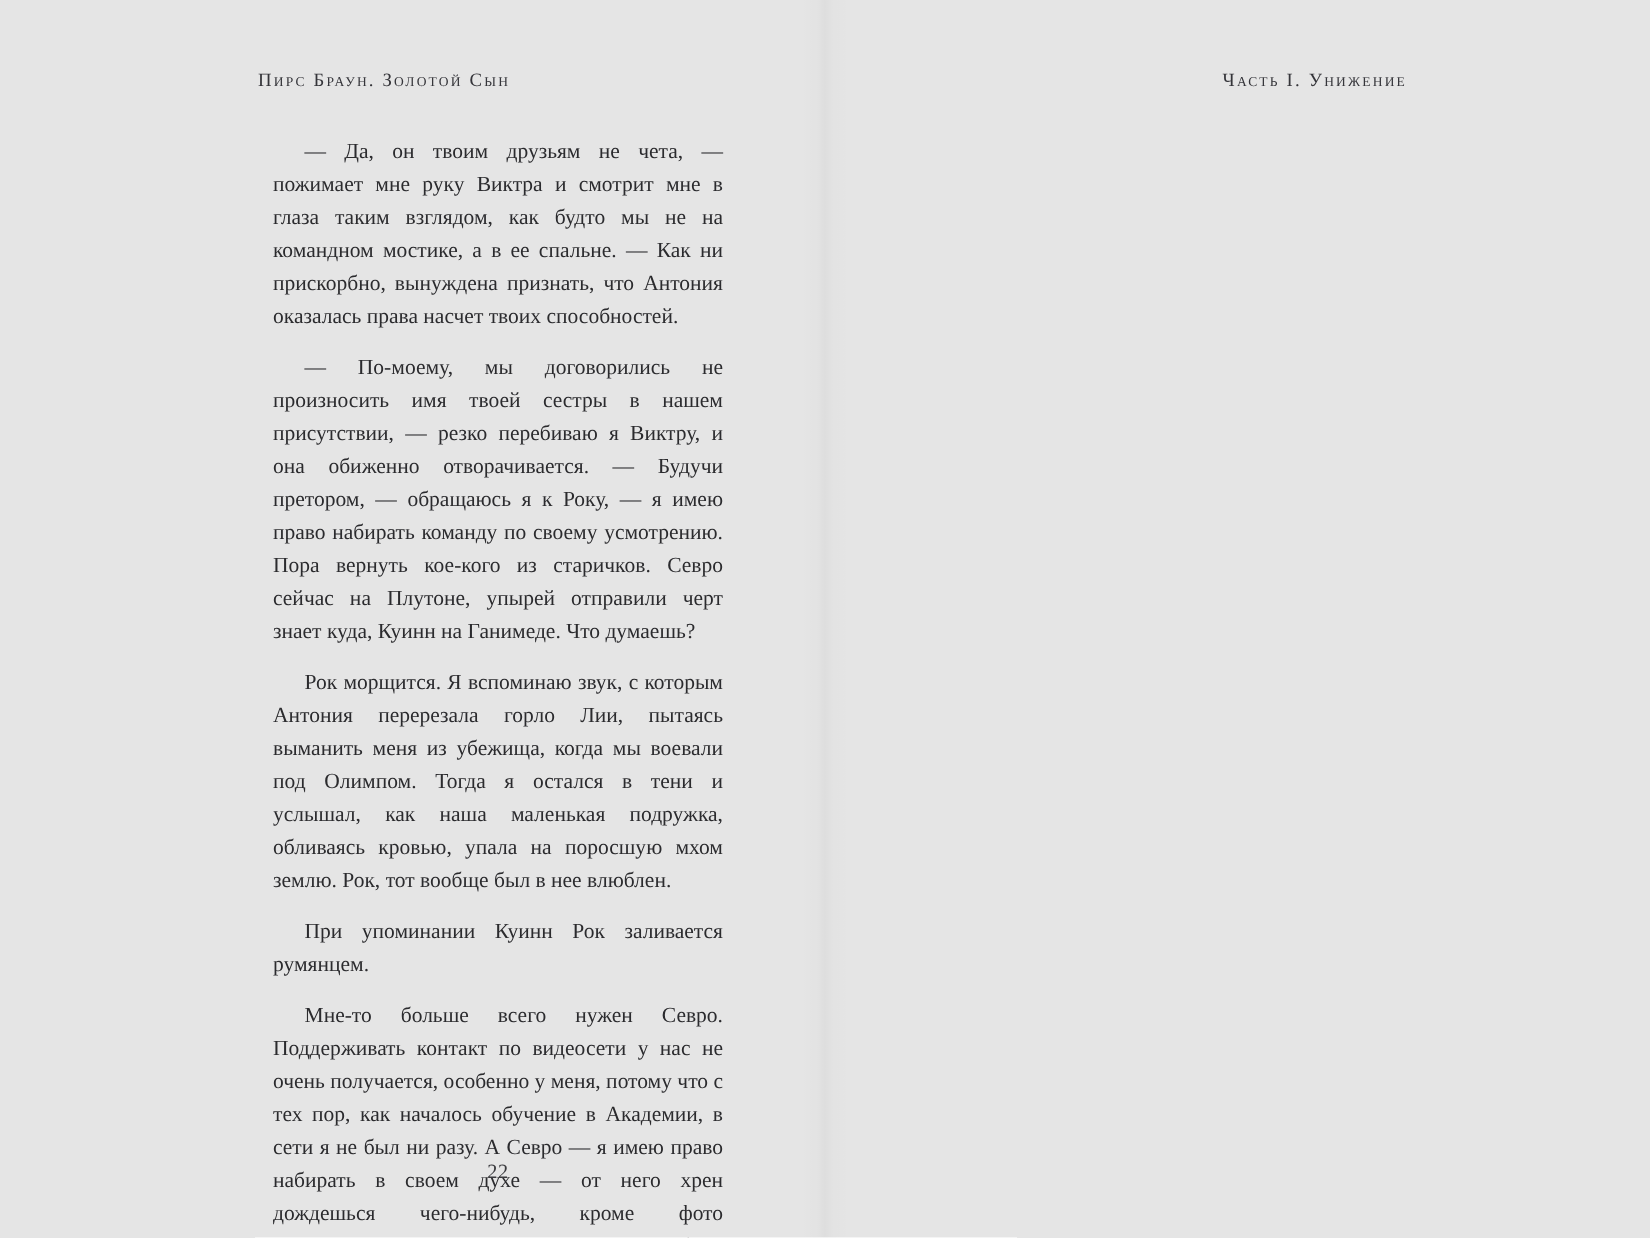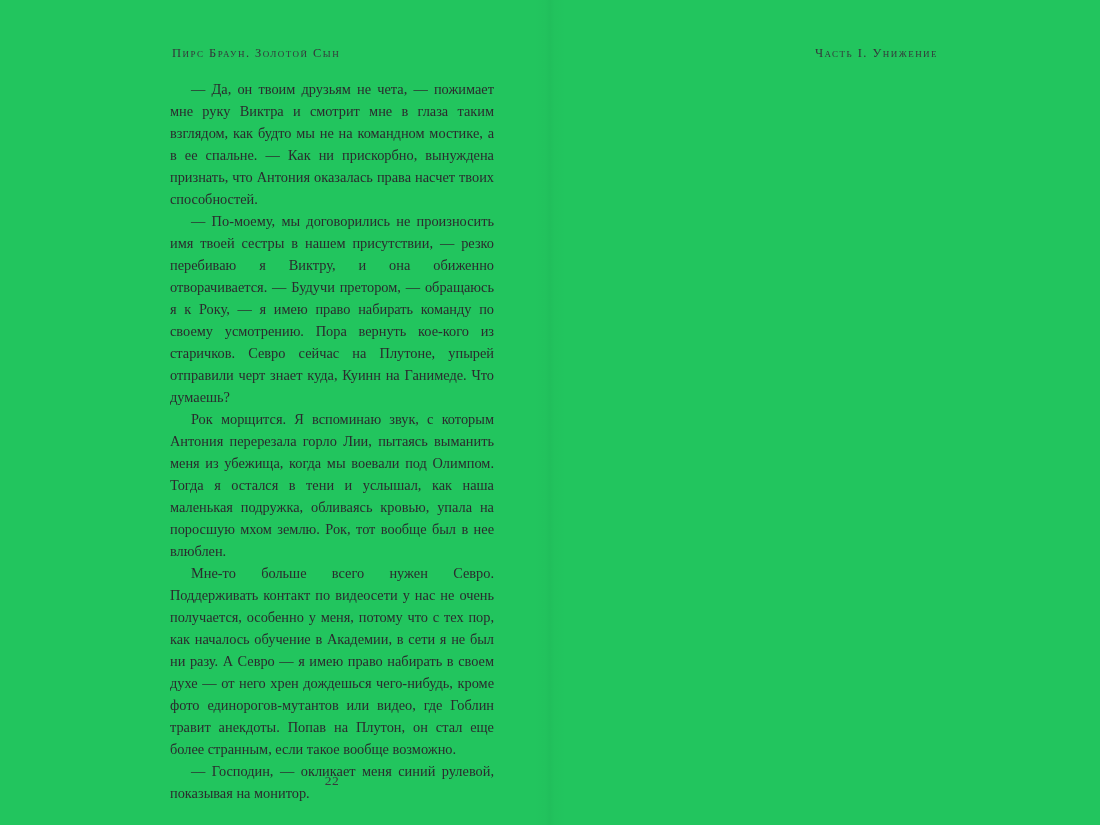--- a/index.html
+++ b/index.html
@@ -13,21 +13,21 @@
     height: 825px;
     overflow: hidden;
     font-family: "Liberation Serif", "DejaVu Serif", serif;
     color: #2b2b2e;
   }
 
   .spread {
     position: relative;
     width: 1100px;
     height: 825px;
-    background: #22c55e;
+    background: #e5e5e5;
     display: flex;
     box-sizing: border-box;
   }
 
   .page {
     position: relative;
     box-sizing: border-box;
     height: 825px;
     flex: 0 0 550px;
     width: 550px;
@@ -71,21 +71,21 @@
     font-size: 14.35px;
     line-height: 22.0px;
     text-align: justify;
     text-justify: inter-word;
     hyphens: manual;
     color: #2b2b2e;
   }
   .page-left .column  { left: 170px; }
 
   .column p {
-    margin: 0;
+    margin: 12px;
     text-indent: 21px;
   }
 
   .folio {
     position: absolute;
     bottom: 36px;
     width: 324px;
     text-align: center;
     font-size: 13.5px;
     color: #3a3a3e;
@@ -102,20 +102,21 @@
   <div class="gutter"></div>
 
   <div class="page page-left">
 
     <div class="running-head">Пирс Браун. Золотой Сын</div>
 
     <div class="column">
       <p>— Да, он твоим друзьям не чета, — пожимает мне руку Виктра и смотрит мне в глаза таким взглядом, как будто мы не на командном мостике, а в ее спальне. — Как ни прискорбно, вынуждена признать, что Антония оказалась права насчет твоих способностей.</p>
       <p>— По-моему, мы договорились не произносить имя твоей сестры в нашем присутствии, — резко перебиваю я Виктру, и она обиженно отворачивается. — Будучи претором, — обращаюсь я к Року, — я имею право набирать команду по своему усмотрению. Пора вернуть кое-кого из старичков. Севро сейчас на Плутоне, упырей отправили черт знает куда, Куинн на Ганимеде. Что думаешь?</p>
       <p>Рок морщится. Я вспоминаю звук, с которым Антония перерезала горло Лии, пытаясь выманить меня из убежища, когда мы воевали под Олимпом. Тогда я остался в тени и услышал, как наша маленькая подружка, обливаясь кровью, упала на поросшую мхом землю. Рок, тот вообще был в нее влюблен.</p>
+      <p>При упоминании Куинн Рок заливается румянцем.</p>
       <p>Мне-то больше всего нужен Севро. Поддерживать контакт по видеосети у нас не очень получается, особенно у меня, потому что с тех пор, как началось обучение в Академии, в сети я не был ни разу. А Севро — я имею право набирать в своем духе — от него хрен дождешься чего-нибудь, кроме фото единорогов-мутантов или видео, где Гоблин травит анекдоты. Попав на Плутон, он стал еще более странным, если такое вообще возможно.</p>
       <p>— Господин, — окликает меня синий рулевой, показывая на монитор.</p>
 
     </div>
 
     <div class="folio">22</div>
   </div>
 
   <div class="page page-right">
 

